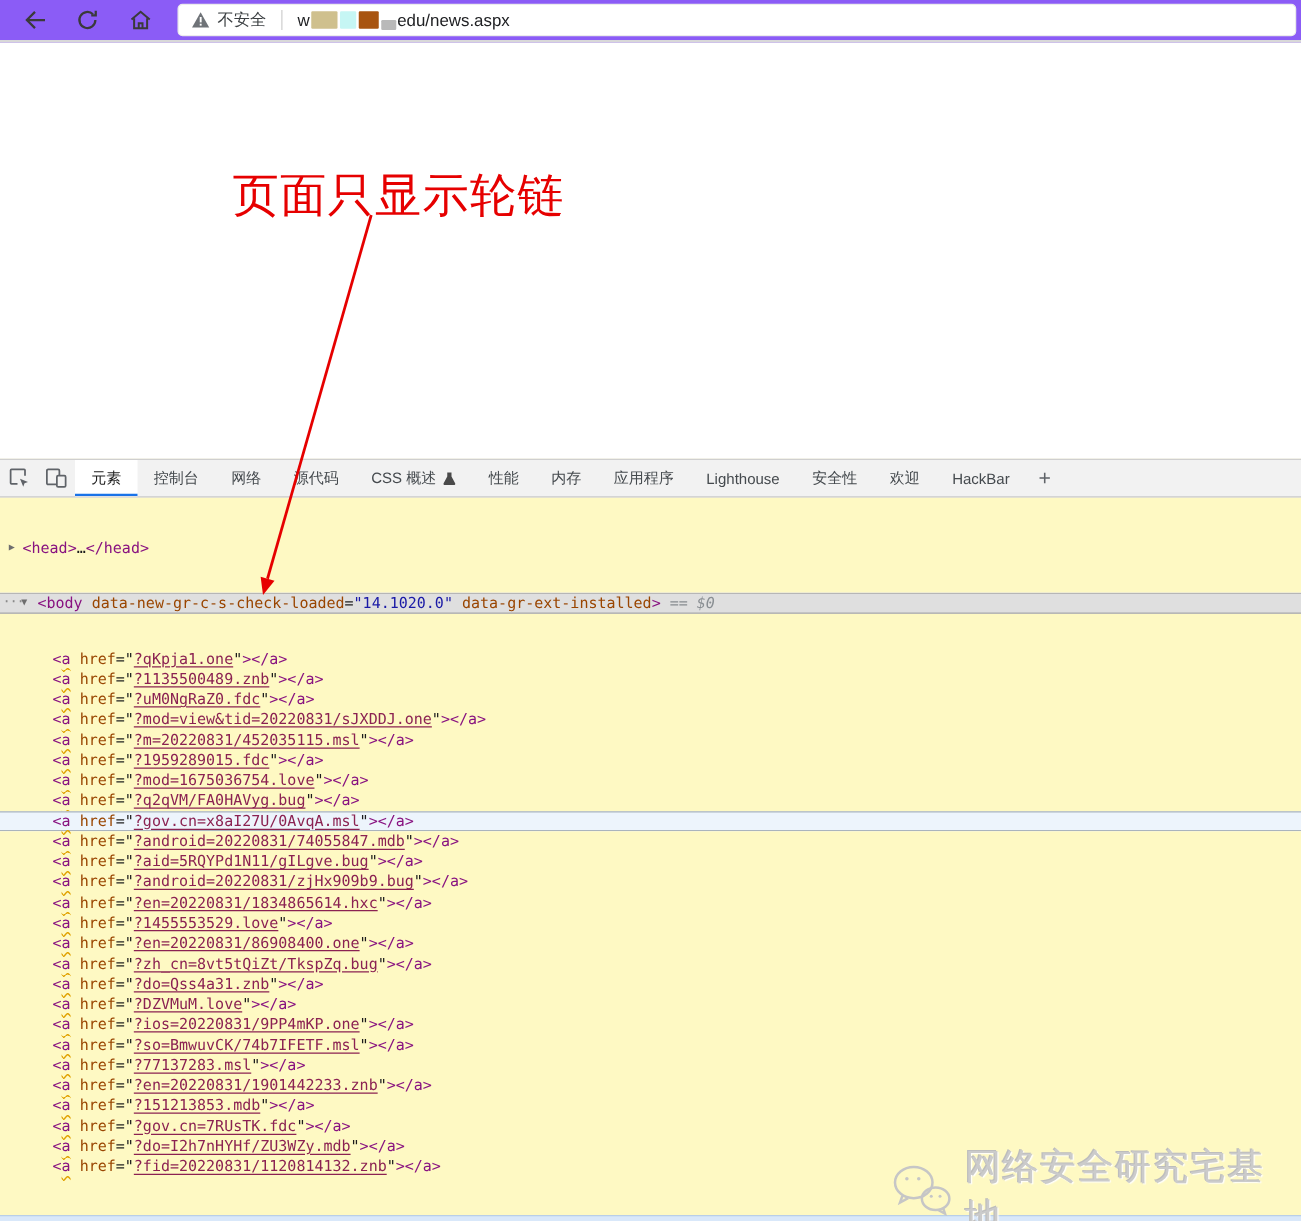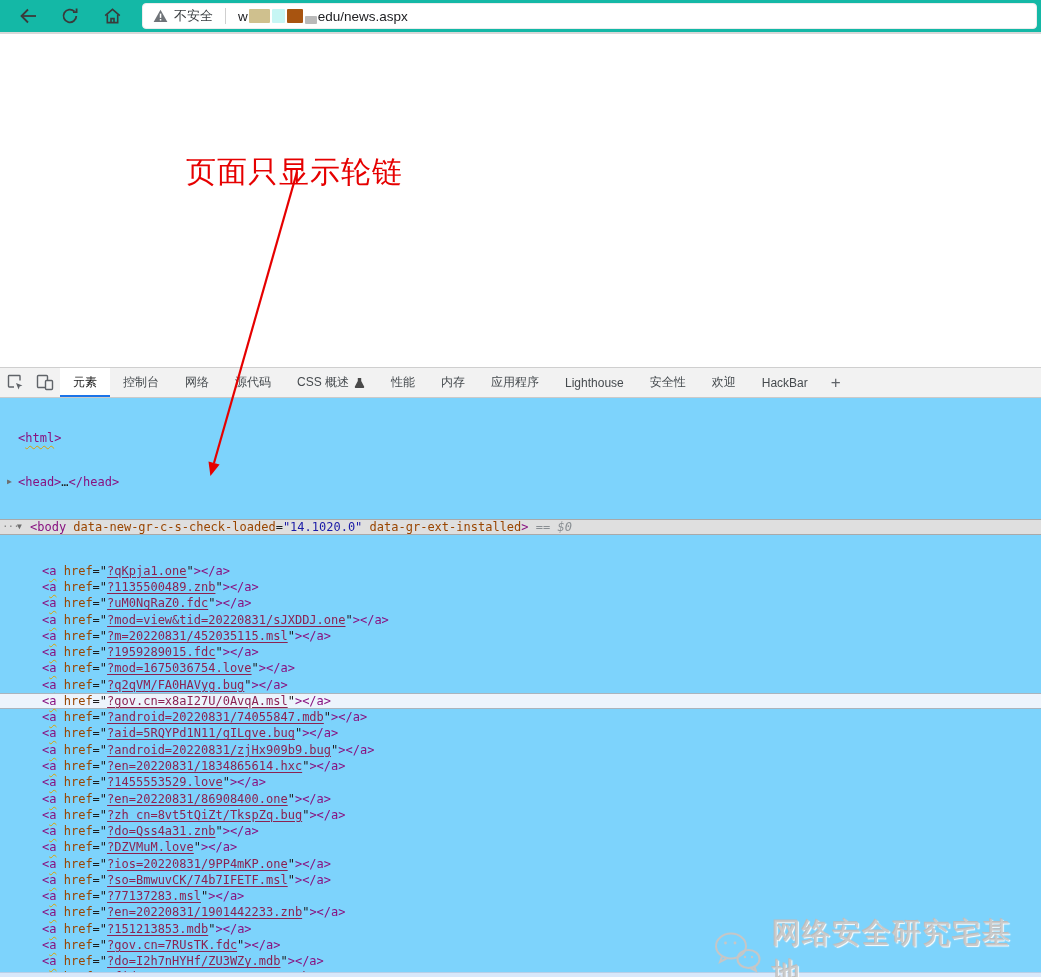--- a/index.html
+++ b/index.html
@@ -1,42 +1,42 @@
 <!DOCTYPE html>
 <html style="--red: #e60000; --accent: #1a73e8; --tag: #881280; --attr: #994500; --value: #1a1aa6; --link: #8b2252; --squiggle: #e0a100; --redact1: #cfc08e; --redact2: #c6f6f4; --redact3: #a85410; --redact4: #b9b9b9;"><head>
 <meta charset="utf-8">
 <style>
   * { margin:0; padding:0; box-sizing:border-box; }
   html,body { background:#fff; }
   .screen { position:relative; width:1041px; height:977px; background:#fff; overflow:hidden;
             font-family:"Liberation Sans","DejaVu Sans",sans-serif; }
 
   
-  .toolbar { position:absolute; top:0; left:0; right:0; height:34px; background:#14b8a6;
+  .toolbar { position:absolute; top:0; left:0; right:0; height:34px; background:#8b5cf6;
              border-bottom:2px solid #d8d8d8; display:flex; align-items:center; }
   .navbtn { width:28px; height:28px; margin-left:14px; display:flex; align-items:center; justify-content:center; }
   .navbtn svg { stroke:#3a3a3a; }
   .addressbar { flex:1; height:26px; margin:0 4px 0 16px; background:#fff; border:1px solid #ececec;
                 border-radius:4px; display:flex; align-items:center; padding:0 10px; }
   .sec-label { font-size:13px; color:#3c4043; margin-left:6px; }
   .chip-divider { width:1px; height:16px; background:#cfcfcf; margin:0 12px; }
   .urltext { font-size:13.5px; color:#202124; display:flex; align-items:center; }
   .rblock { display:inline-block; height:14px; margin:0 1px; border-radius:1px; }
   .rb1 { width:21px; background:var(--redact1); }
   .rb2 { width:13px; background:var(--redact2); }
   .rb3 { width:16px; background:var(--redact3); }
   .rb4 { width:12px; height:8px; margin-top:8px; background:var(--redact4); }
 
   
-  .annotation { position:absolute; left:186px; top:152px; font-family:Liberation Serif, serif;
-                font-size:30px; color:var(--red); letter-spacing:1px; z-index:40; }
+  .annotation { position:absolute; left:186px; top:132px; font-family:Liberation Serif, serif;
+                font-size:37px; color:var(--red); letter-spacing:1px; z-index:40; }
   .arrow-overlay { position:absolute; left:0; top:0; width:1041px; height:977px; z-index:60; pointer-events:none; }
 
   
-  .devtools { position:absolute; top:367px; left:0; right:0; bottom:0; background:#7dd3fc; }
+  .devtools { position:absolute; top:367px; left:0; right:0; bottom:0; background:#fef9c3; }
   .tabbar { height:31px; background:#f2f2f2; border-top:1px solid #cfcfcf; border-bottom:1px solid #cacaca;
             display:flex; align-items:stretch; }
   .tbicon { width:30px; display:flex; align-items:center; justify-content:center; }
   .tbicon svg { stroke:#5f6368; }
   .tab { display:flex; align-items:center; gap:5px; padding:0 13px; font-size:12px; color:#454a4e; cursor:default; }
   .tab.selected { background:#fff; color:#1b1b1b; box-shadow:inset 0 -2px 0 var(--accent); }
   .tab-plus { display:flex; align-items:center; padding:0 10px; font-size:17px; color:#5f6368; }
 
   .domtree { position:absolute; top:31px; left:0; right:0; bottom:0; padding-top:4px;
              font-family:"DejaVu Sans Mono","Liberation Mono",monospace; font-size:12px; color:#1c1c1c;
@@ -169,21 +169,20 @@
             <span>欢迎</span>
           </div>
           <div class="tab">
             <span>HackBar</span>
           </div>
         </div>
       <div class="tab-plus">+</div>
     </div>
 
     <div class="domtree">
-      <div class="drow pl-root"><span class="tag">&lt;</span><span class="tag squig">html</span><span class="tag">&gt;</span></div>
       <div class="drow pl-root"><span class="tri">▶</span><span class="tag">&lt;head&gt;</span><span class="punct">…</span><span class="tag">&lt;/head&gt;</span></div>
       <div class="drow pl-child body-row"><span class="dots">···</span><span class="tri tri-body">▼</span><span class="tag">&lt;body</span><span class="attr"> data-new-gr-c-s-check-loaded</span><span class="punct">=</span><span class="val">"14.1020.0"</span><span class="attr"> data-gr-ext-installed</span><span class="tag">&gt;</span><span class="dollar"> == $0</span></div>
       <div><div class="drow pl-grand"><span class="tag">&lt;</span><span class="tag squig">a</span><span class="punct"> </span><span class="attr">href</span><span class="punct">="</span><span class="lnk">?qKpja1.one</span><span class="punct">"</span><span class="tag">&gt;&lt;/a&gt;</span></div><div class="drow pl-grand"><span class="tag">&lt;</span><span class="tag squig">a</span><span class="punct"> </span><span class="attr">href</span><span class="punct">="</span><span class="lnk">?1135500489.znb</span><span class="punct">"</span><span class="tag">&gt;&lt;/a&gt;</span></div><div class="drow pl-grand"><span class="tag">&lt;</span><span class="tag squig">a</span><span class="punct"> </span><span class="attr">href</span><span class="punct">="</span><span class="lnk">?uM0NgRaZ0.fdc</span><span class="punct">"</span><span class="tag">&gt;&lt;/a&gt;</span></div><div class="drow pl-grand"><span class="tag">&lt;</span><span class="tag squig">a</span><span class="punct"> </span><span class="attr">href</span><span class="punct">="</span><span class="lnk">?mod=view&amp;tid=20220831/sJXDDJ.one</span><span class="punct">"</span><span class="tag">&gt;&lt;/a&gt;</span></div><div class="drow pl-grand"><span class="tag">&lt;</span><span class="tag squig">a</span><span class="punct"> </span><span class="attr">href</span><span class="punct">="</span><span class="lnk">?m=20220831/452035115.msl</span><span class="punct">"</span><span class="tag">&gt;&lt;/a&gt;</span></div><div class="drow pl-grand"><span class="tag">&lt;</span><span class="tag squig">a</span><span class="punct"> </span><span class="attr">href</span><span class="punct">="</span><span class="lnk">?1959289015.fdc</span><span class="punct">"</span><span class="tag">&gt;&lt;/a&gt;</span></div><div class="drow pl-grand"><span class="tag">&lt;</span><span class="tag squig">a</span><span class="punct"> </span><span class="attr">href</span><span class="punct">="</span><span class="lnk">?mod=1675036754.love</span><span class="punct">"</span><span class="tag">&gt;&lt;/a&gt;</span></div><div class="drow pl-grand"><span class="tag">&lt;</span><span class="tag squig">a</span><span class="punct"> </span><span class="attr">href</span><span class="punct">="</span><span class="lnk">?q2qVM/FA0HAVyg.bug</span><span class="punct">"</span><span class="tag">&gt;&lt;/a&gt;</span></div><div class="drow pl-grand hover-row"><span class="tag">&lt;</span><span class="tag squig">a</span><span class="punct"> </span><span class="attr">href</span><span class="punct">="</span><span class="lnk">?gov.cn=x8aI27U/0AvqA.msl</span><span class="punct">"</span><span class="tag">&gt;&lt;/a&gt;</span></div><div class="drow pl-grand"><span class="tag">&lt;</span><span class="tag squig">a</span><span class="punct"> </span><span class="attr">href</span><span class="punct">="</span><span class="lnk">?android=20220831/74055847.mdb</span><span class="punct">"</span><span class="tag">&gt;&lt;/a&gt;</span></div><div class="drow pl-grand"><span class="tag">&lt;</span><span class="tag squig">a</span><span class="punct"> </span><span class="attr">href</span><span class="punct">="</span><span class="lnk">?aid=5RQYPd1N11/gILgve.bug</span><span class="punct">"</span><span class="tag">&gt;&lt;/a&gt;</span></div><div class="drow pl-grand"><span class="tag">&lt;</span><span class="tag squig">a</span><span class="punct"> </span><span class="attr">href</span><span class="punct">="</span><span class="lnk">?android=20220831/zjHx909b9.bug</span><span class="punct">"</span><span class="tag">&gt;&lt;/a&gt;</span></div><div class="drow pl-grand"><span class="tag">&lt;</span><span class="tag squig">a</span><span class="punct"> </span><span class="attr">href</span><span class="punct">="</span><span class="lnk">?en=20220831/1834865614.hxc</span><span class="punct">"</span><span class="tag">&gt;&lt;/a&gt;</span></div><div class="drow pl-grand"><span class="tag">&lt;</span><span class="tag squig">a</span><span class="punct"> </span><span class="attr">href</span><span class="punct">="</span><span class="lnk">?1455553529.love</span><span class="punct">"</span><span class="tag">&gt;&lt;/a&gt;</span></div><div class="drow pl-grand"><span class="tag">&lt;</span><span class="tag squig">a</span><span class="punct"> </span><span class="attr">href</span><span class="punct">="</span><span class="lnk">?en=20220831/86908400.one</span><span class="punct">"</span><span class="tag">&gt;&lt;/a&gt;</span></div><div class="drow pl-grand"><span class="tag">&lt;</span><span class="tag squig">a</span><span class="punct"> </span><span class="attr">href</span><span class="punct">="</span><span class="lnk">?zh_cn=8vt5tQiZt/TkspZq.bug</span><span class="punct">"</span><span class="tag">&gt;&lt;/a&gt;</span></div><div class="drow pl-grand"><span class="tag">&lt;</span><span class="tag squig">a</span><span class="punct"> </span><span class="attr">href</span><span class="punct">="</span><span class="lnk">?do=Qss4a31.znb</span><span class="punct">"</span><span class="tag">&gt;&lt;/a&gt;</span></div><div class="drow pl-grand"><span class="tag">&lt;</span><span class="tag squig">a</span><span class="punct"> </span><span class="attr">href</span><span class="punct">="</span><span class="lnk">?DZVMuM.love</span><span class="punct">"</span><span class="tag">&gt;&lt;/a&gt;</span></div><div class="drow pl-grand"><span class="tag">&lt;</span><span class="tag squig">a</span><span class="punct"> </span><span class="attr">href</span><span class="punct">="</span><span class="lnk">?ios=20220831/9PP4mKP.one</span><span class="punct">"</span><span class="tag">&gt;&lt;/a&gt;</span></div><div class="drow pl-grand"><span class="tag">&lt;</span><span class="tag squig">a</span><span class="punct"> </span><span class="attr">href</span><span class="punct">="</span><span class="lnk">?so=BmwuvCK/74b7IFETF.msl</span><span class="punct">"</span><span class="tag">&gt;&lt;/a&gt;</span></div><div class="drow pl-grand"><span class="tag">&lt;</span><span class="tag squig">a</span><span class="punct"> </span><span class="attr">href</span><span class="punct">="</span><span class="lnk">?77137283.msl</span><span class="punct">"</span><span class="tag">&gt;&lt;/a&gt;</span></div><div class="drow pl-grand"><span class="tag">&lt;</span><span class="tag squig">a</span><span class="punct"> </span><span class="attr">href</span><span class="punct">="</span><span class="lnk">?en=20220831/1901442233.znb</span><span class="punct">"</span><span class="tag">&gt;&lt;/a&gt;</span></div><div class="drow pl-grand"><span class="tag">&lt;</span><span class="tag squig">a</span><span class="punct"> </span><span class="attr">href</span><span class="punct">="</span><span class="lnk">?151213853.mdb</span><span class="punct">"</span><span class="tag">&gt;&lt;/a&gt;</span></div><div class="drow pl-grand"><span class="tag">&lt;</span><span class="tag squig">a</span><span class="punct"> </span><span class="attr">href</span><span class="punct">="</span><span class="lnk">?gov.cn=7RUsTK.fdc</span><span class="punct">"</span><span class="tag">&gt;&lt;/a&gt;</span></div><div class="drow pl-grand"><span class="tag">&lt;</span><span class="tag squig">a</span><span class="punct"> </span><span class="attr">href</span><span class="punct">="</span><span class="lnk">?do=I2h7nHYHf/ZU3WZy.mdb</span><span class="punct">"</span><span class="tag">&gt;&lt;/a&gt;</span></div><div class="drow pl-grand"><span class="tag">&lt;</span><span class="tag squig">a</span><span class="punct"> </span><span class="attr">href</span><span class="punct">="</span><span class="lnk">?fid=20220831/1120814132.znb</span><span class="punct">"</span><span class="tag">&gt;&lt;/a&gt;</span></div></div>
       <div class="bottom-band"></div>
     </div>
   </div>
 
   <div class="watermark">
     <span class="wm-logo">
       <svg width="50" height="46" viewBox="0 0 50 46" stroke-width="2">

